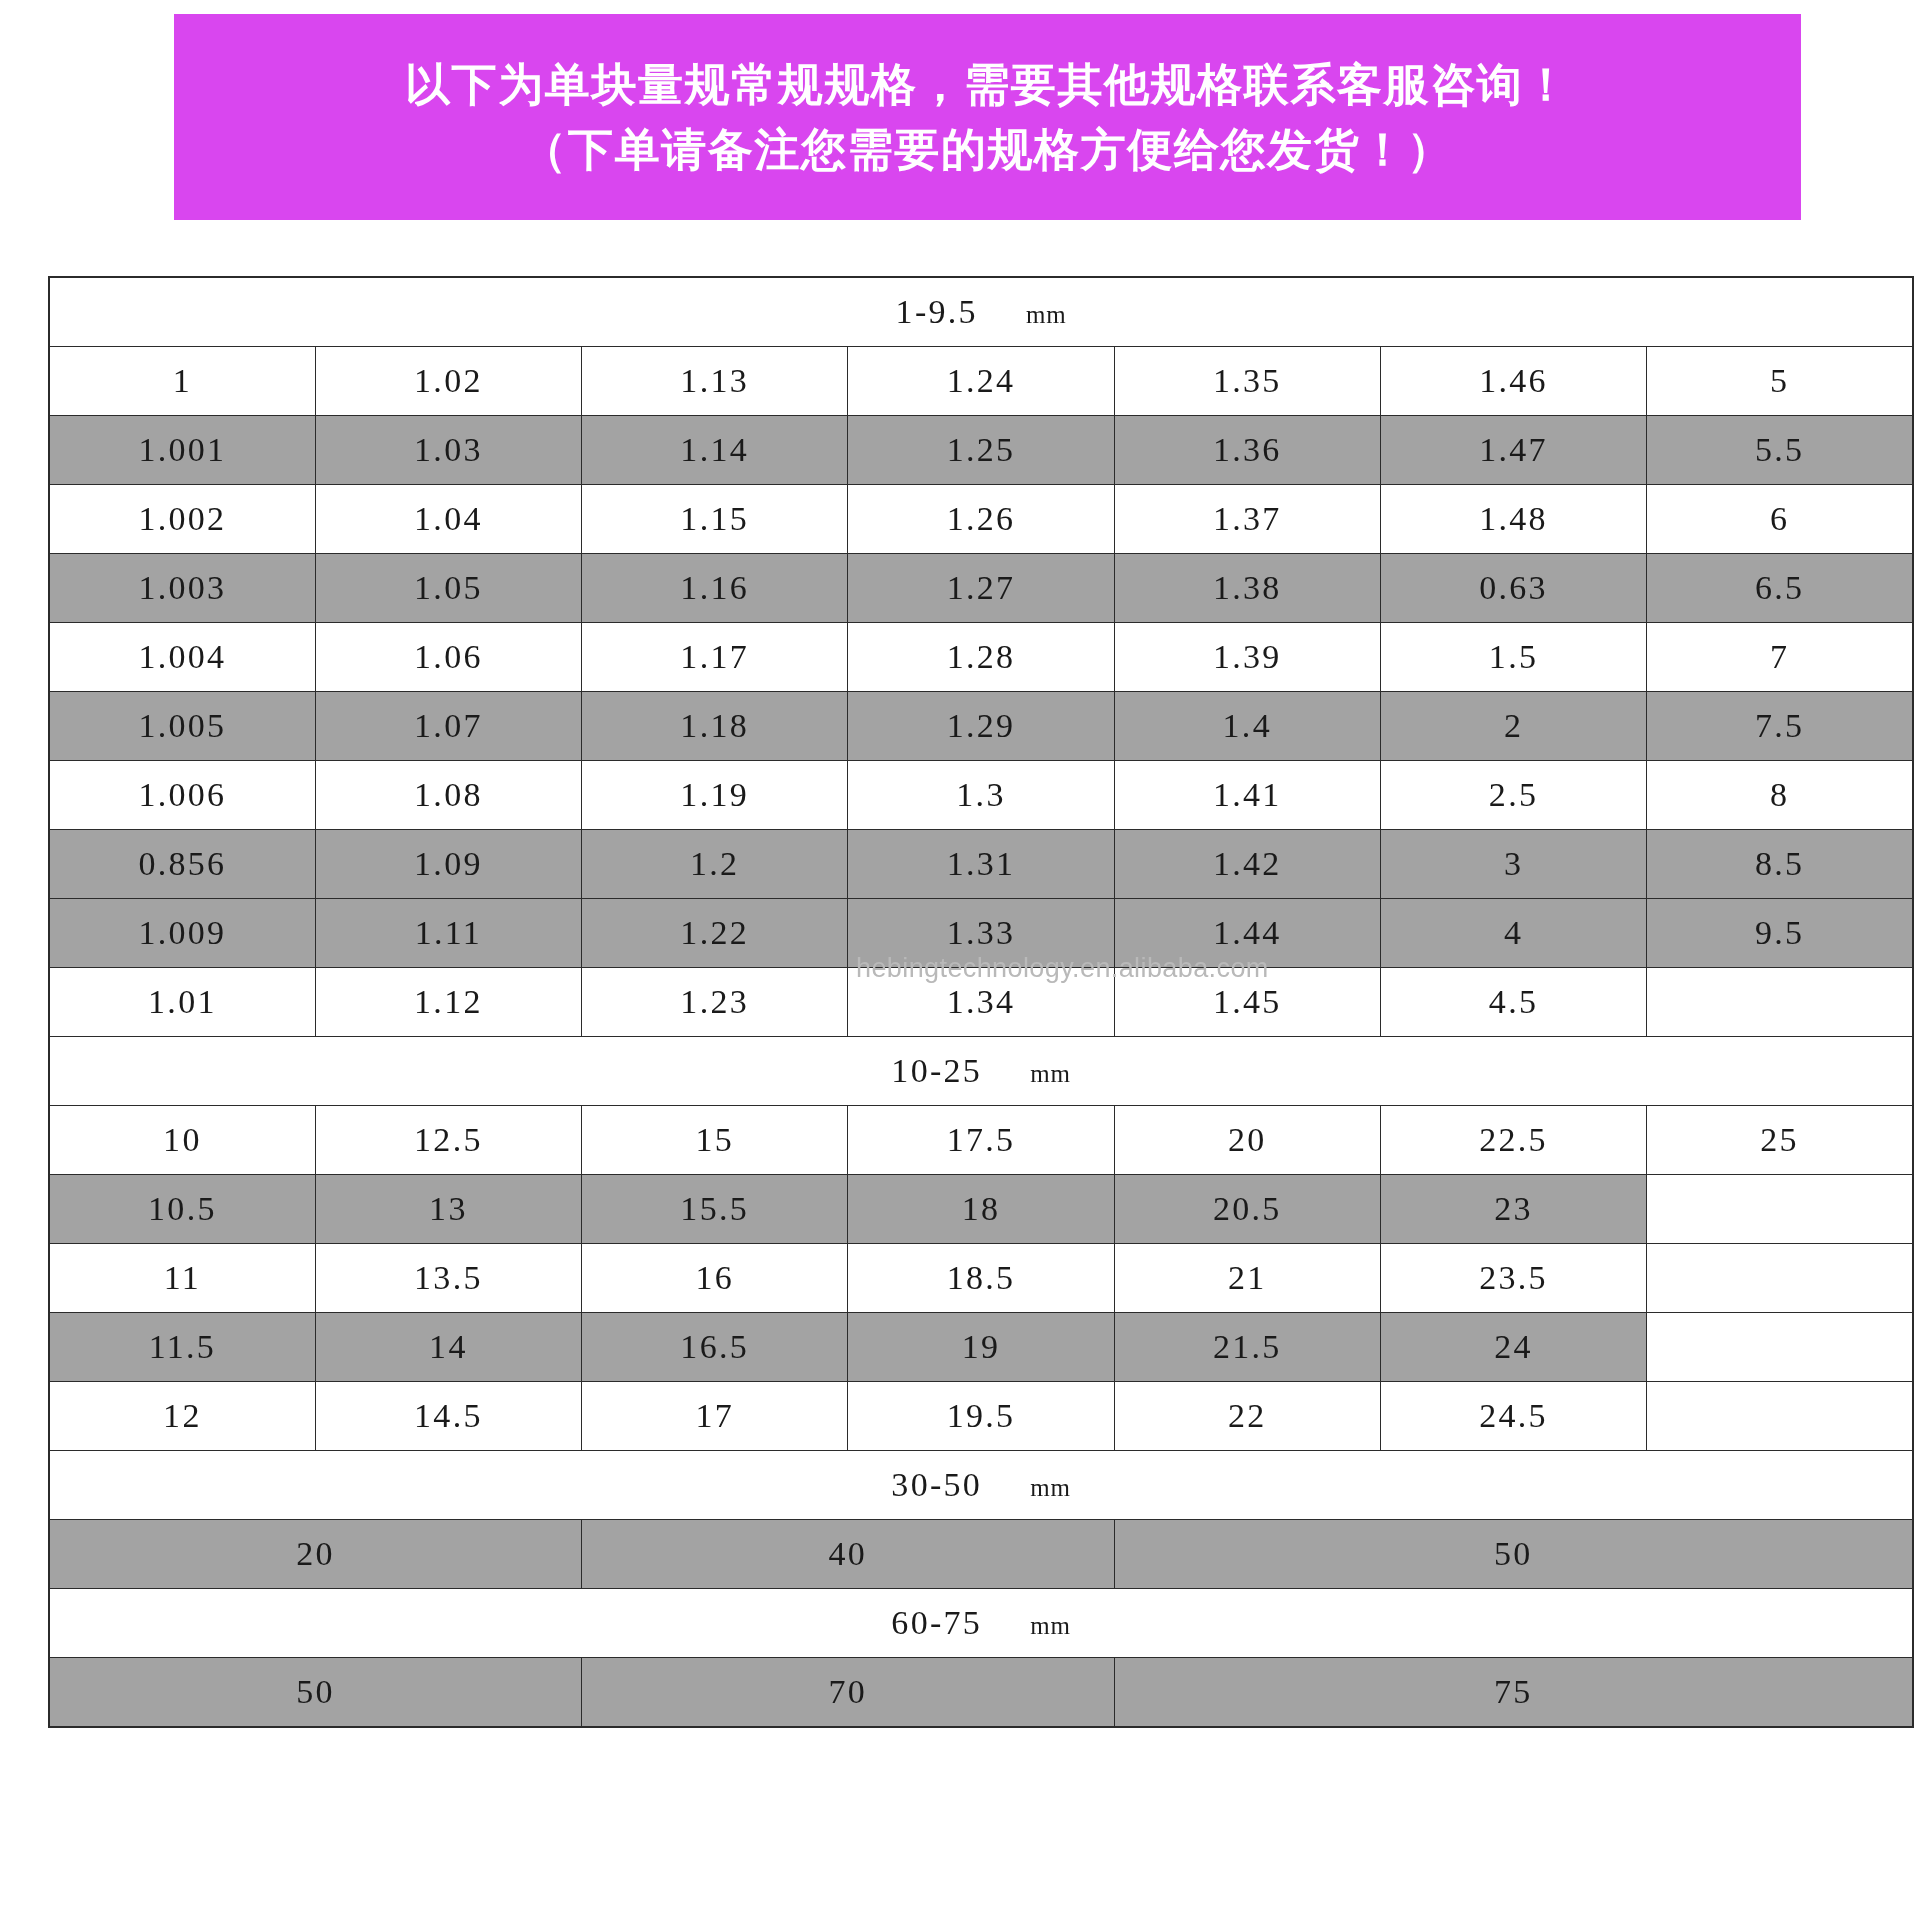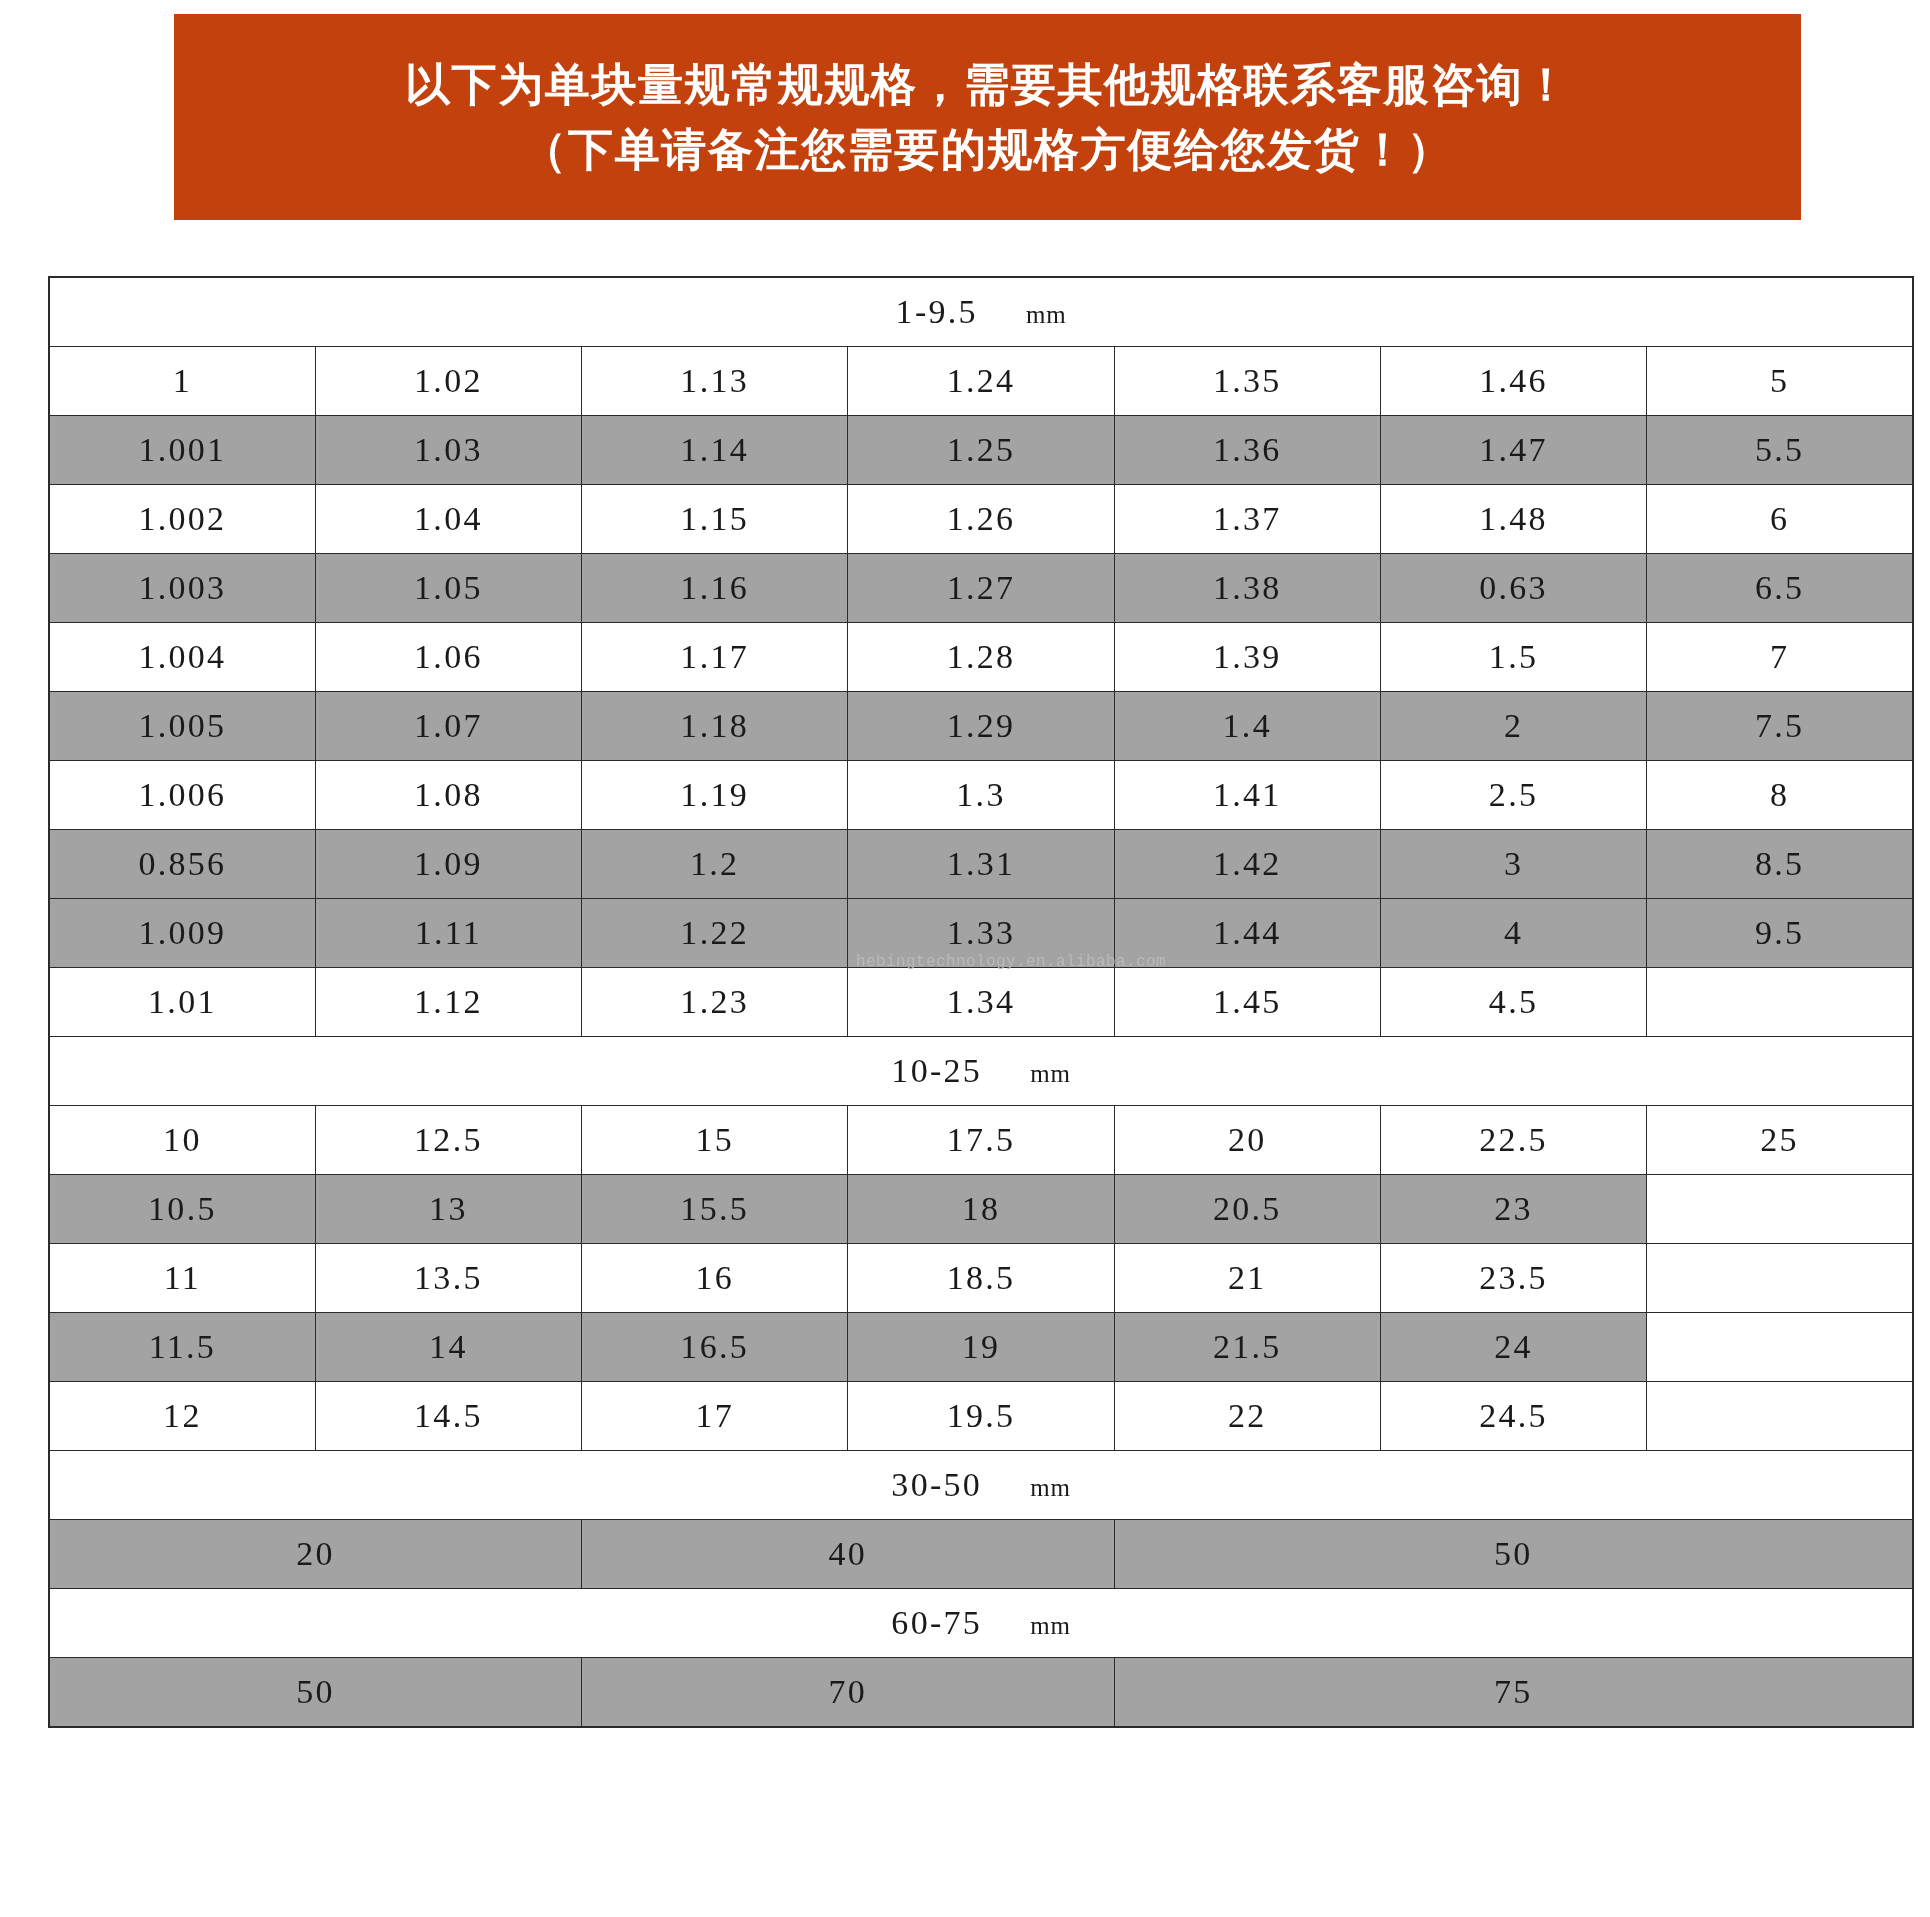--- a/index.html
+++ b/index.html
@@ -20,21 +20,21 @@
     height: 1918px;
     box-sizing: border-box;
   }
   
   .banner {
     position: absolute;
     left: 174px;
     top: 14px;
     width: 1627px;
     height: 206px;
-    background: #c2410c;
+    background: #d946ef;
     display: flex;
     flex-direction: column;
     align-items: center;
     justify-content: center;
     box-sizing: border-box;
   }
   .banner-line {
     color: #ffffff;
     font-family: "Liberation Sans", sans-serif;
     font-weight: bold;
@@ -81,22 +81,22 @@
   .mm {
     font-size: 25px;
     letter-spacing: 0.8px;
     margin-left: 48px;
   }
   
   .watermark {
     position: absolute;
     left: 856px;
     top: 953px;
-    font-family: Liberation Mono, monospace;
-    font-size: 16px;
+    font-family: Liberation Sans, sans-serif;
+    font-size: 27px;
     color: #b9b9b9;
     letter-spacing: 0.4px;
     white-space: nowrap;
     pointer-events: none;
   }
 </style>
 </head>
 <body>
 
 <div class="page">

